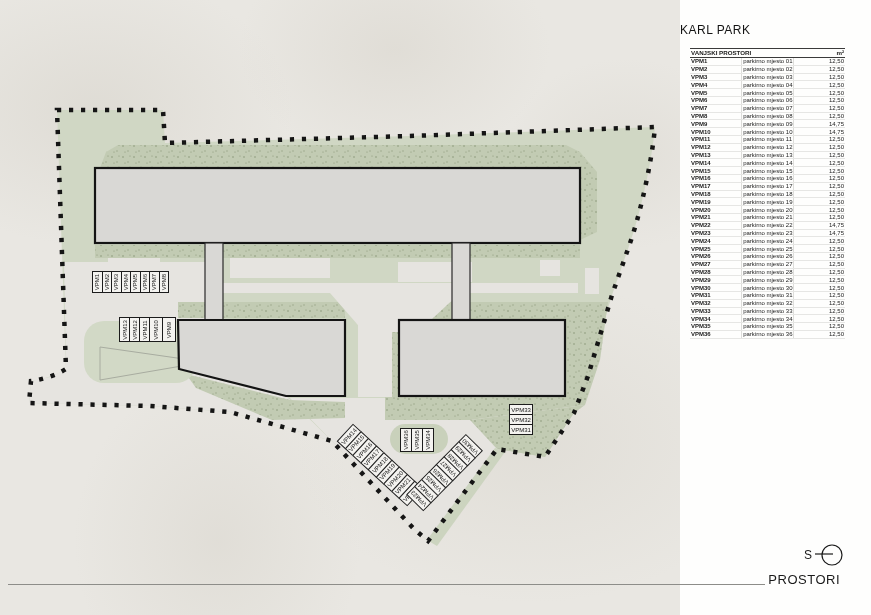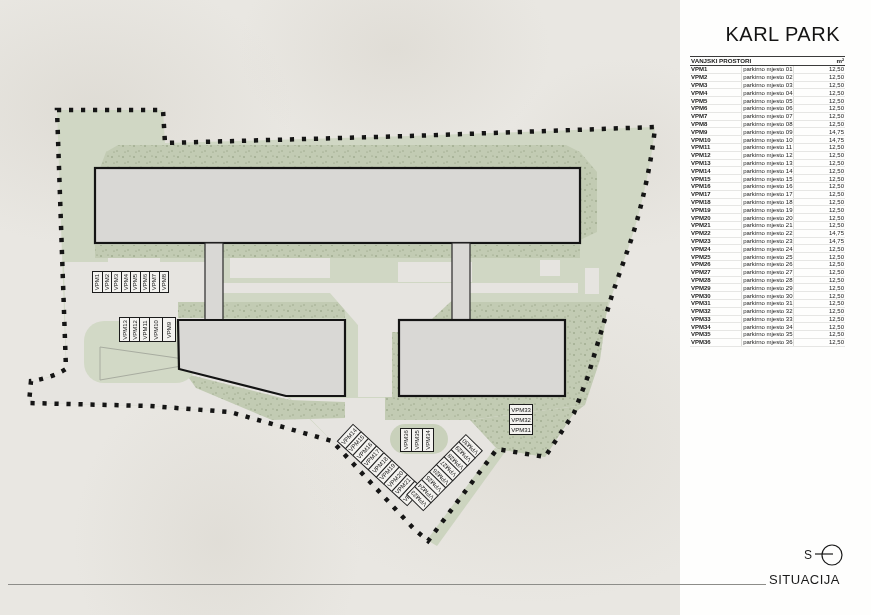--- a/index.html
+++ b/index.html
@@ -37,21 +37,21 @@
   .diag-left .stall{width:11.5px;height:24px;}
   .diag-right{left:424px;top:512px;transform:rotate(-45.4deg) translateY(-25px);transform-origin:0 0;}
   .diag-right .stall{width:11.5px;height:24px;}
   .stack-right{left:509px;top:404px;flex-direction:column;}
   .stack-right .stall{width:24px;height:11px;margin:0 0 0 0;margin-top:-1px;}
   .stack-right .stall:first-child{margin-top:0;}
   .stack-right .stall span{transform:translate(-50%,-50%);}
 
   
   .panel{position:absolute;left:680px;top:0;width:191px;height:615px;background:#fefefd;}
-  .sheet-title{margin:24px 31px 0 0;text-align:right;font-size:20px;font-weight:400;
+  .sheet-title{margin:24px 31px 0 0;font-size:12px;font-weight:400;
                letter-spacing:0.5px;color:#141414;line-height:1;}
   .vp-table{border-collapse:collapse;margin:12px 26px 0 10px;width:155px;
             font-size:6px;line-height:1;table-layout:fixed;}
   .vp-table thead th{border-top:1px solid #3a3a3a;border-bottom:1px solid #3a3a3a;
     font-size:6.2px;font-weight:bold;text-align:left;height:9px;padding:0 1px;}
   .vp-table thead th.h-area{text-align:right;}
   .vp-table td{height:7.8px;padding:0 1px;border-bottom:1px solid #e6e6e4;
     overflow:hidden;white-space:nowrap;color:#222;}
   .vp-table td.code{font-weight:bold;width:36px;}
   .vp-table td.desc{width:86px;border-left:1px solid #ddddda;}
@@ -459,16 +459,16 @@
       <svg width="48" height="28" viewBox="0 0 48 28">
         <text x="2" y="17" font-size="12" fill="#1a1a1a" font-family="Liberation Sans, sans-serif">S</text>
         <circle cx="30" cy="13" r="10" fill="none" stroke="#1a1a1a" stroke-width="1.2"></circle>
         <line x1="13" y1="12" x2="31" y2="12" stroke="#1a1a1a" stroke-width="1.2"></line>
       </svg>
     </div>
   </aside>
 
   <div class="caption-row">
     <div class="caption-rule"></div>
-    <span class="caption-text">SITUACIJA</span>
+    <span class="caption-text">PROSTORI</span>
   </div>
 
 </div>
 
 </body></html>

